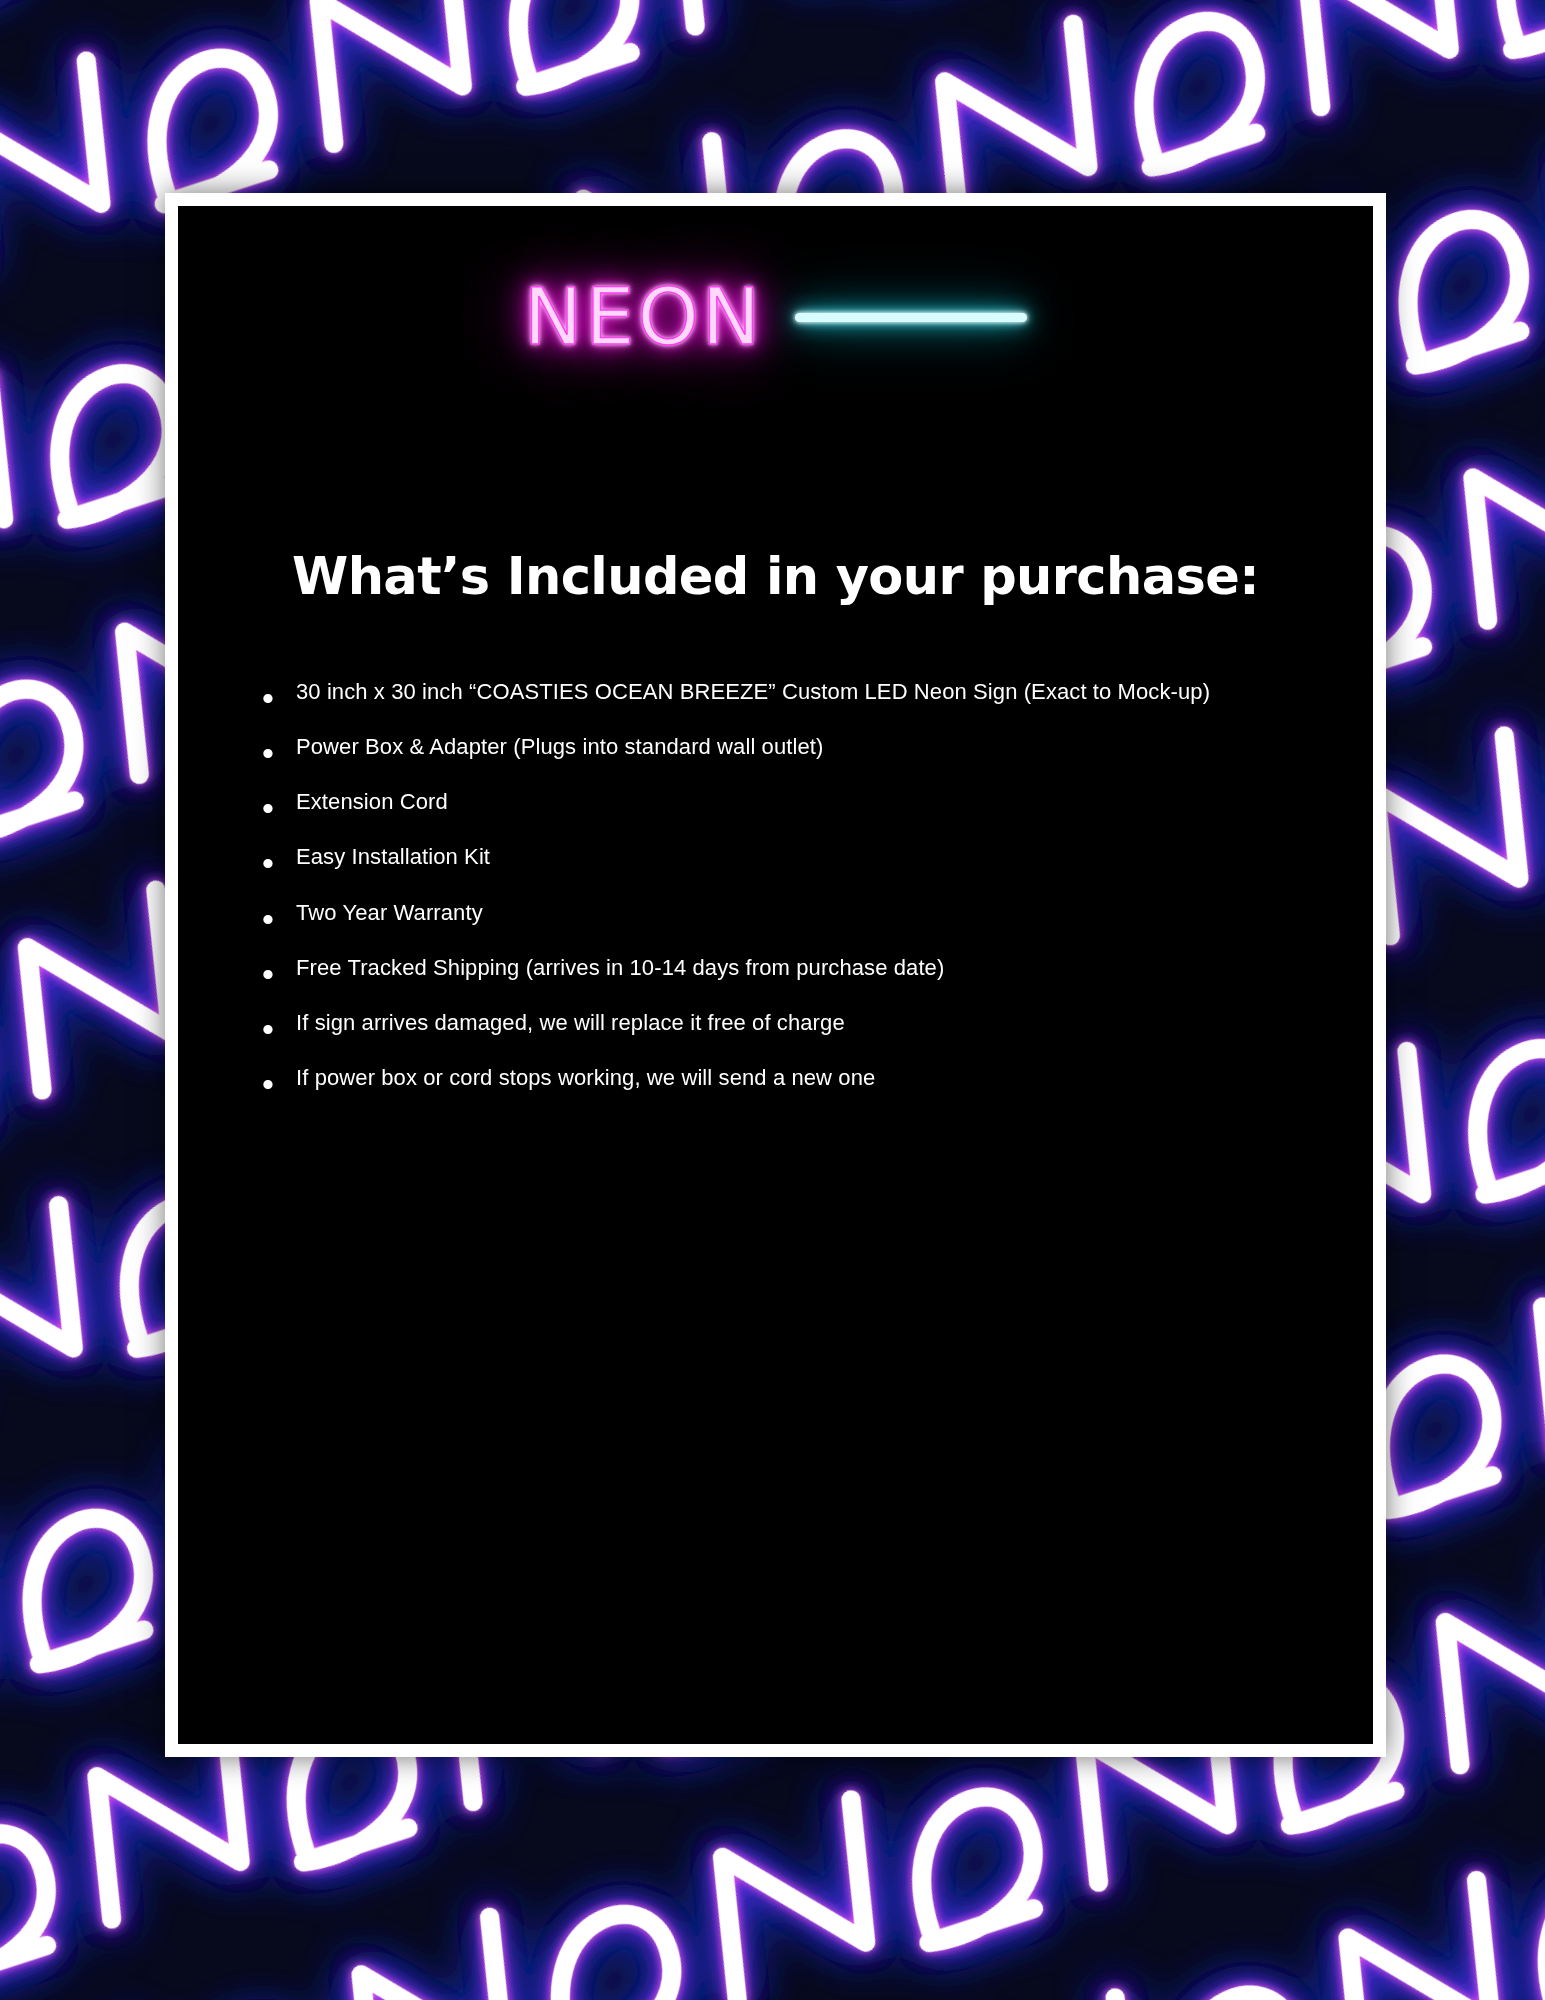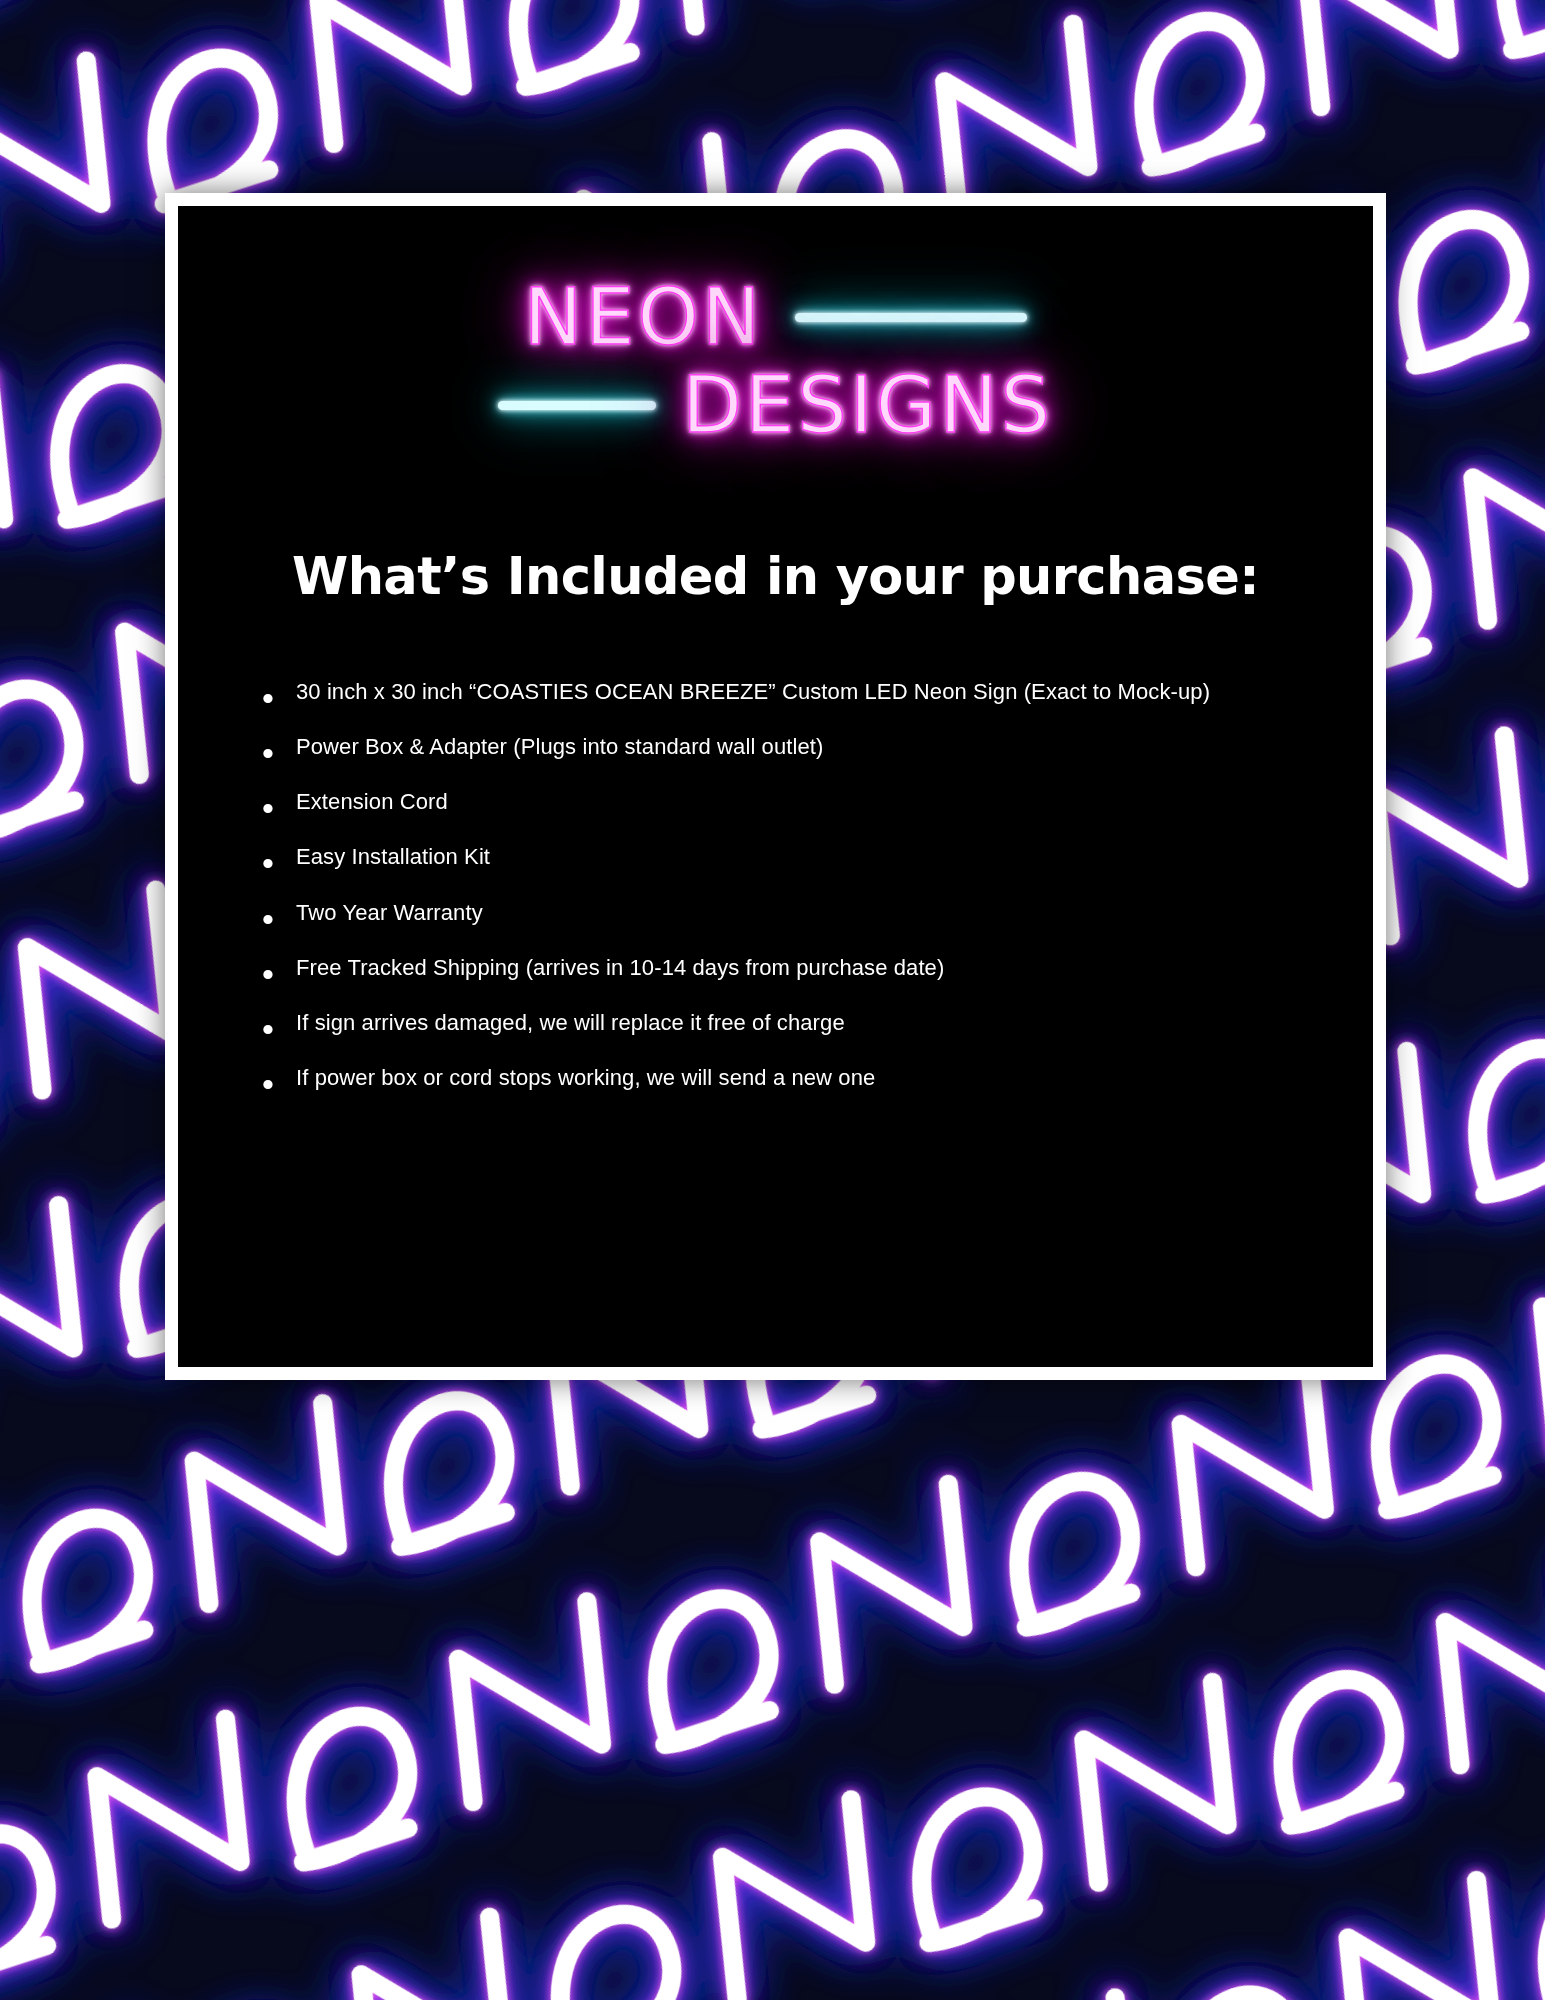--- a/index.html
+++ b/index.html
@@ -16,21 +16,21 @@
     position:absolute; inset:0;
     background:#070a1c;
     overflow:hidden;
   }
   #bg-svg{ position:absolute; inset:0; width:1545px; height:2000px; display:block; }
 
   
   #card-frame{
     position:absolute;
     left:165px; top:193px;
-    width:1221px; height:1187px;
+    width:1221px; height:1564px;
     background:#ffffff;
     padding:13px;
     box-shadow:0 0 28px rgba(0,0,0,.55);
   }
   #card{
     width:100%; height:100%;
     background:#000000;
     position:relative;
     overflow:hidden;
   }
@@ -324,24 +324,20 @@
 </div>
 
 <div id="card-frame">
   <div id="card">
 
     <div id="logo">
       <div class="logo-row" id="logo-row-1">
         <span class="neon-word">NEON</span>
         <span class="neon-bar" id="bar-1"></span>
       </div>
-      <div class="logo-row" id="logo-row-2">
-        <span class="neon-bar" id="bar-2"></span>
-        <span class="neon-word">DESIGNS</span>
-      </div>
     </div>
 
     <h1 id="heading">What’s Included in your purchase:</h1>
 
     <ul id="list">
       <li>30 inch x 30 inch “COASTIES OCEAN BREEZE” Custom LED Neon Sign (Exact to Mock-up)</li>
       <li>Power Box &amp; Adapter (Plugs into standard wall outlet)</li>
       <li>Extension Cord</li>
       <li>Easy Installation Kit</li>
       <li>Two Year Warranty</li>

